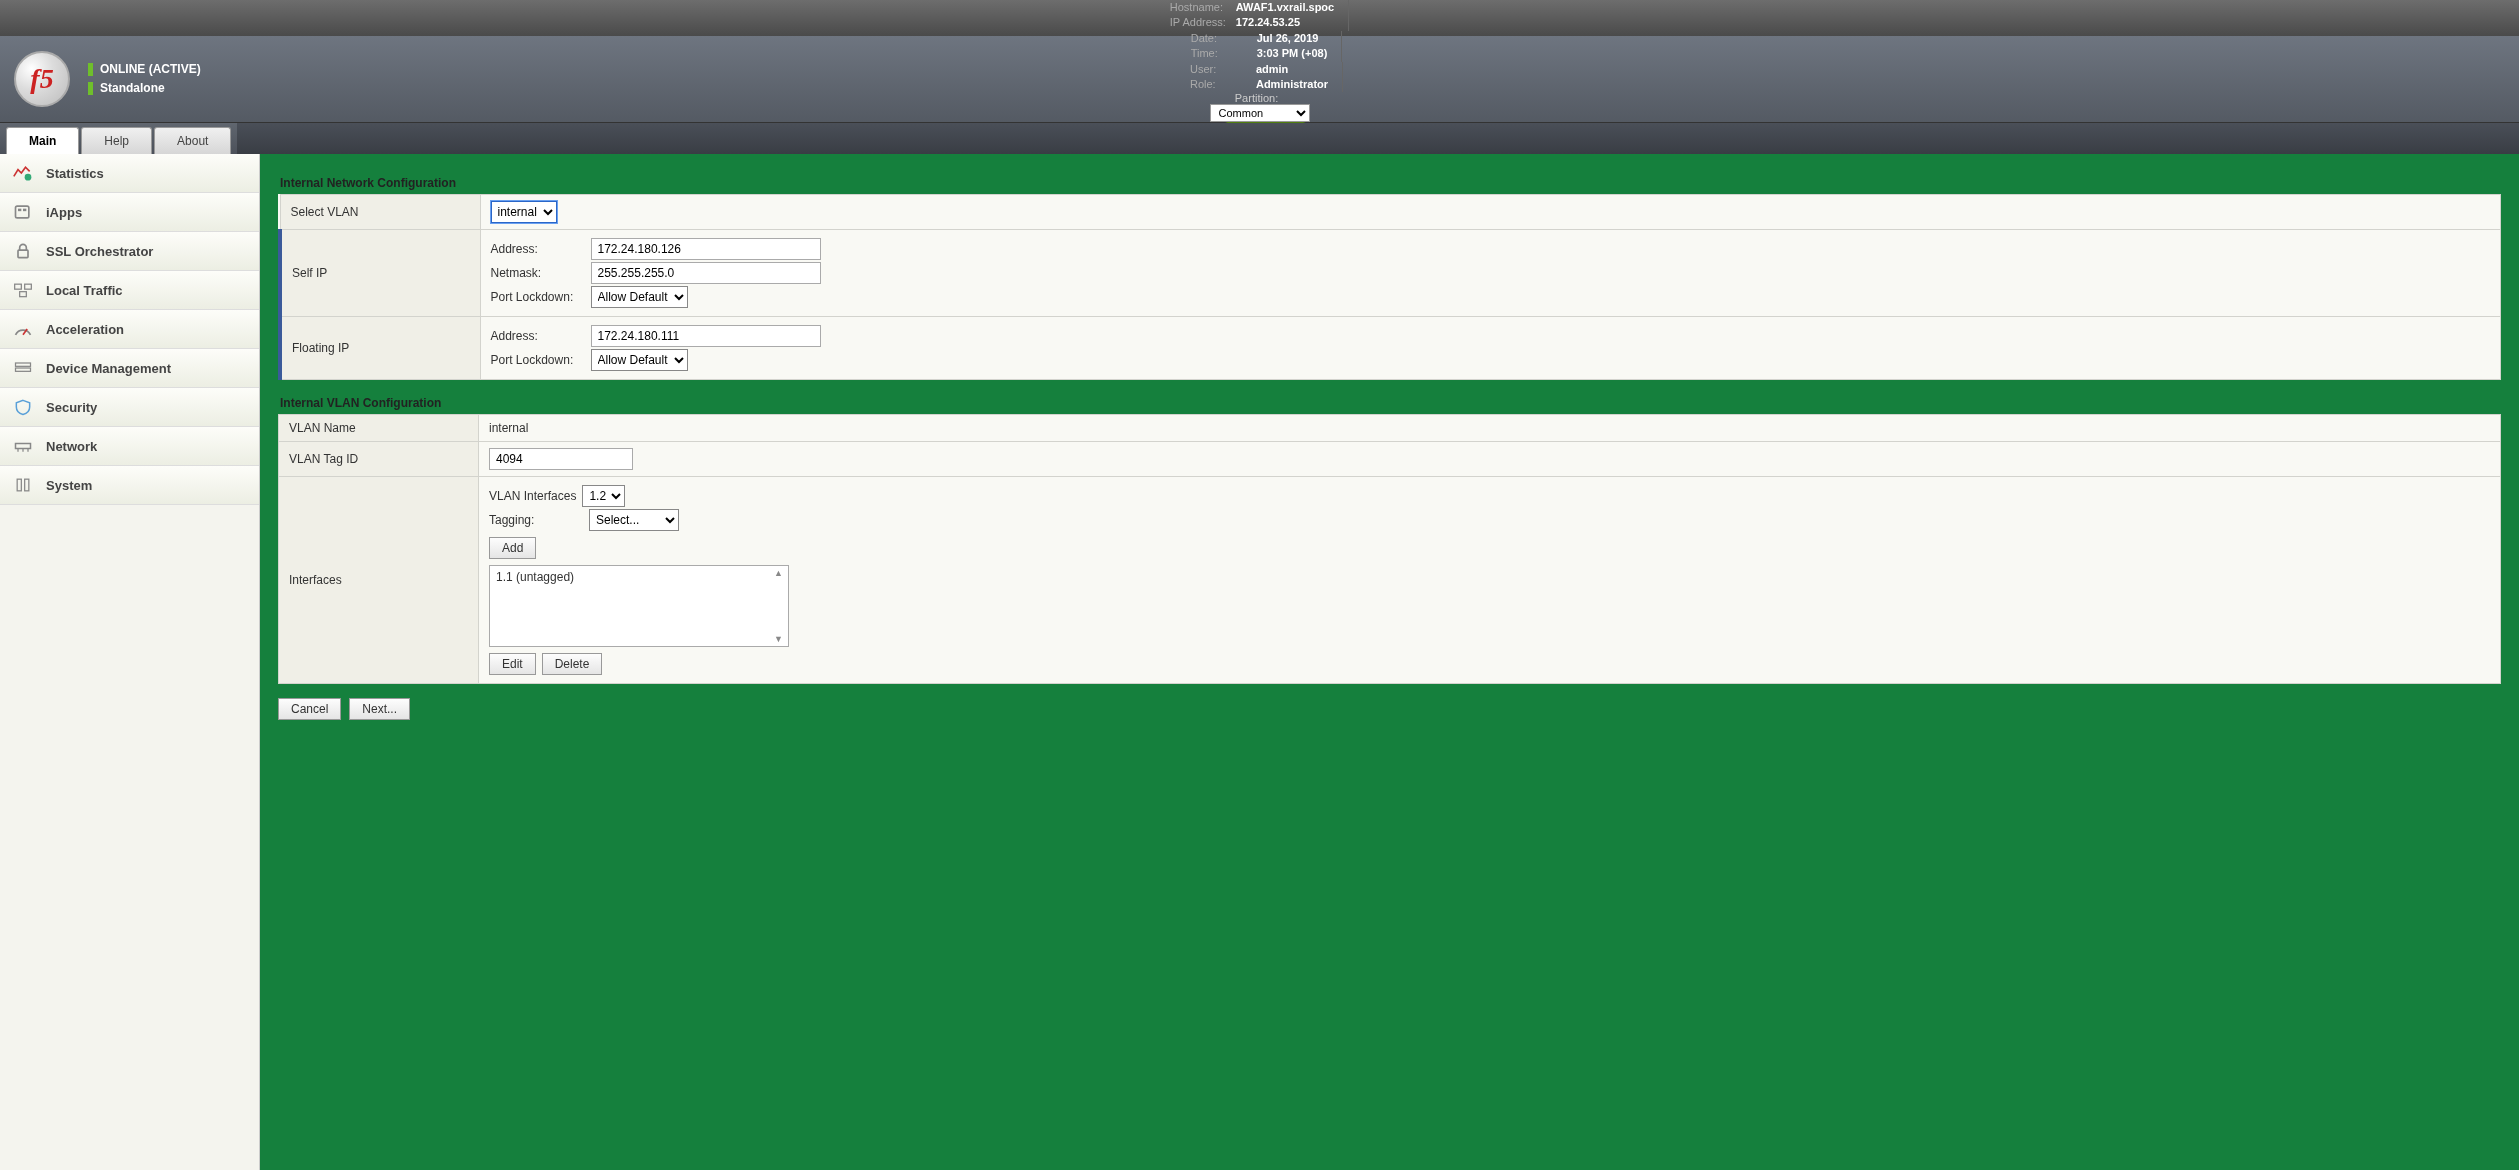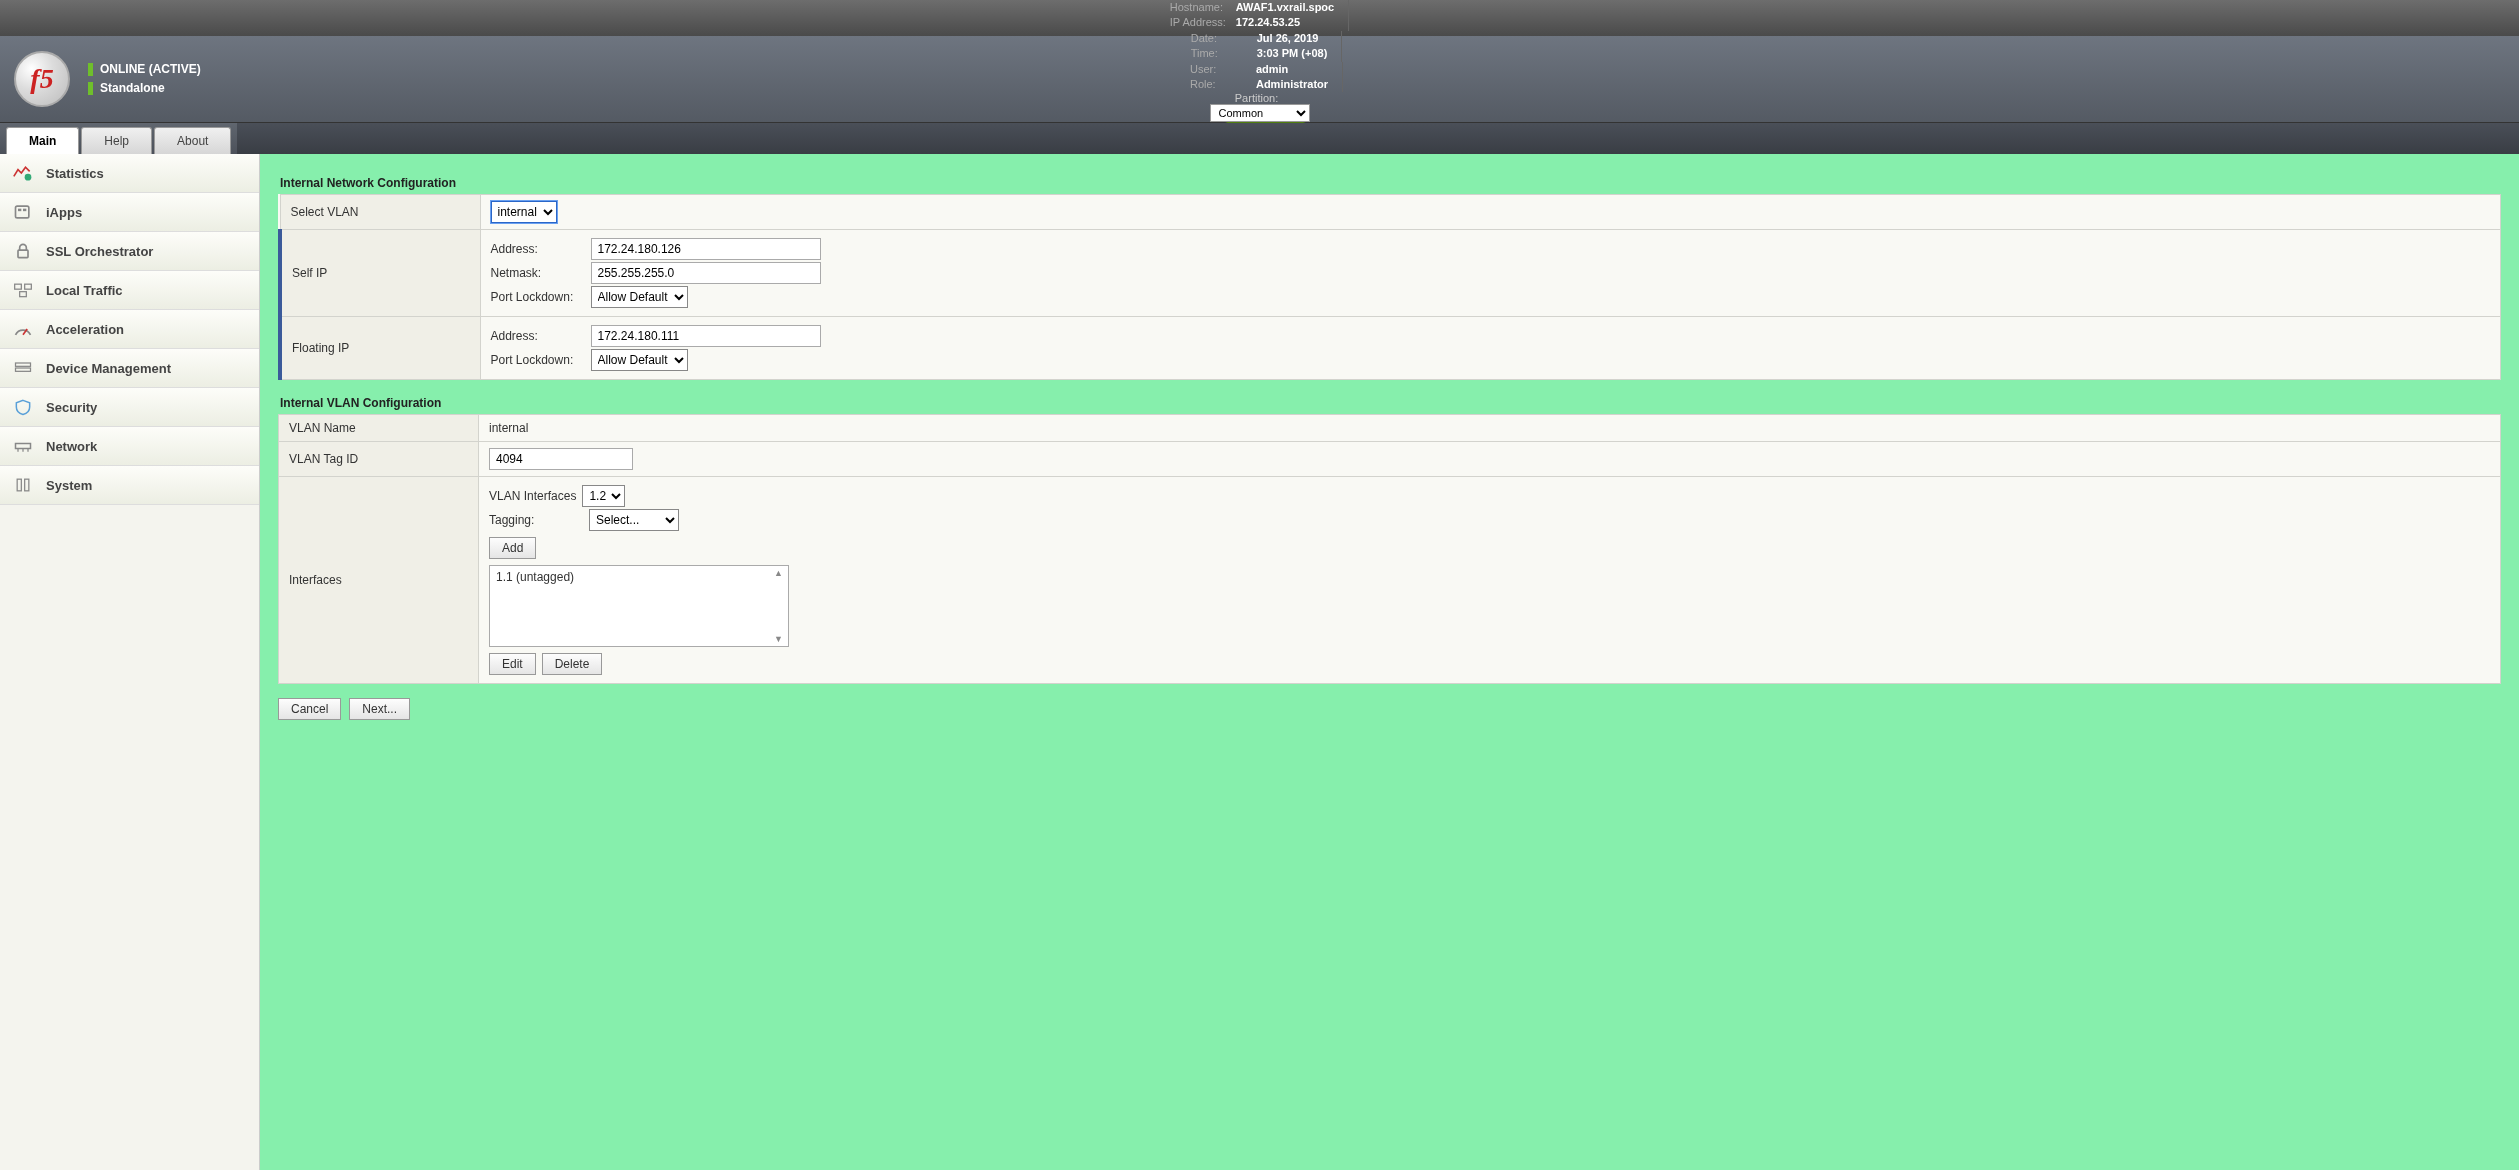--- a/index.html
+++ b/index.html
@@ -81,21 +81,21 @@
   background: linear-gradient(#fdfdf9, #eceee3);
 }
 .navitem .ico {
   width: 22px; height: 18px; margin-right: 12px;
   display:inline-flex; align-items:center; justify-content:center;
 }
 .navitem svg { width: 20px; height: 18px; }
 
 .main {
   flex:1; padding: 14px 18px 30px 18px;
-  background: #86efac;
+  background: #15803d;
 }
 
 .section-title { font-weight: bold; color:#222; margin: 8px 0 4px 2px; font-size: 12px; }
 
 table.formtbl {
   width: 100%; border-collapse: collapse; background: #f9f9f4;
   border: 1px solid #c9c9c3;
 }
 table.formtbl td {
   border: 1px solid #d3d3cd; padding: 6px 10px; vertical-align: middle;

